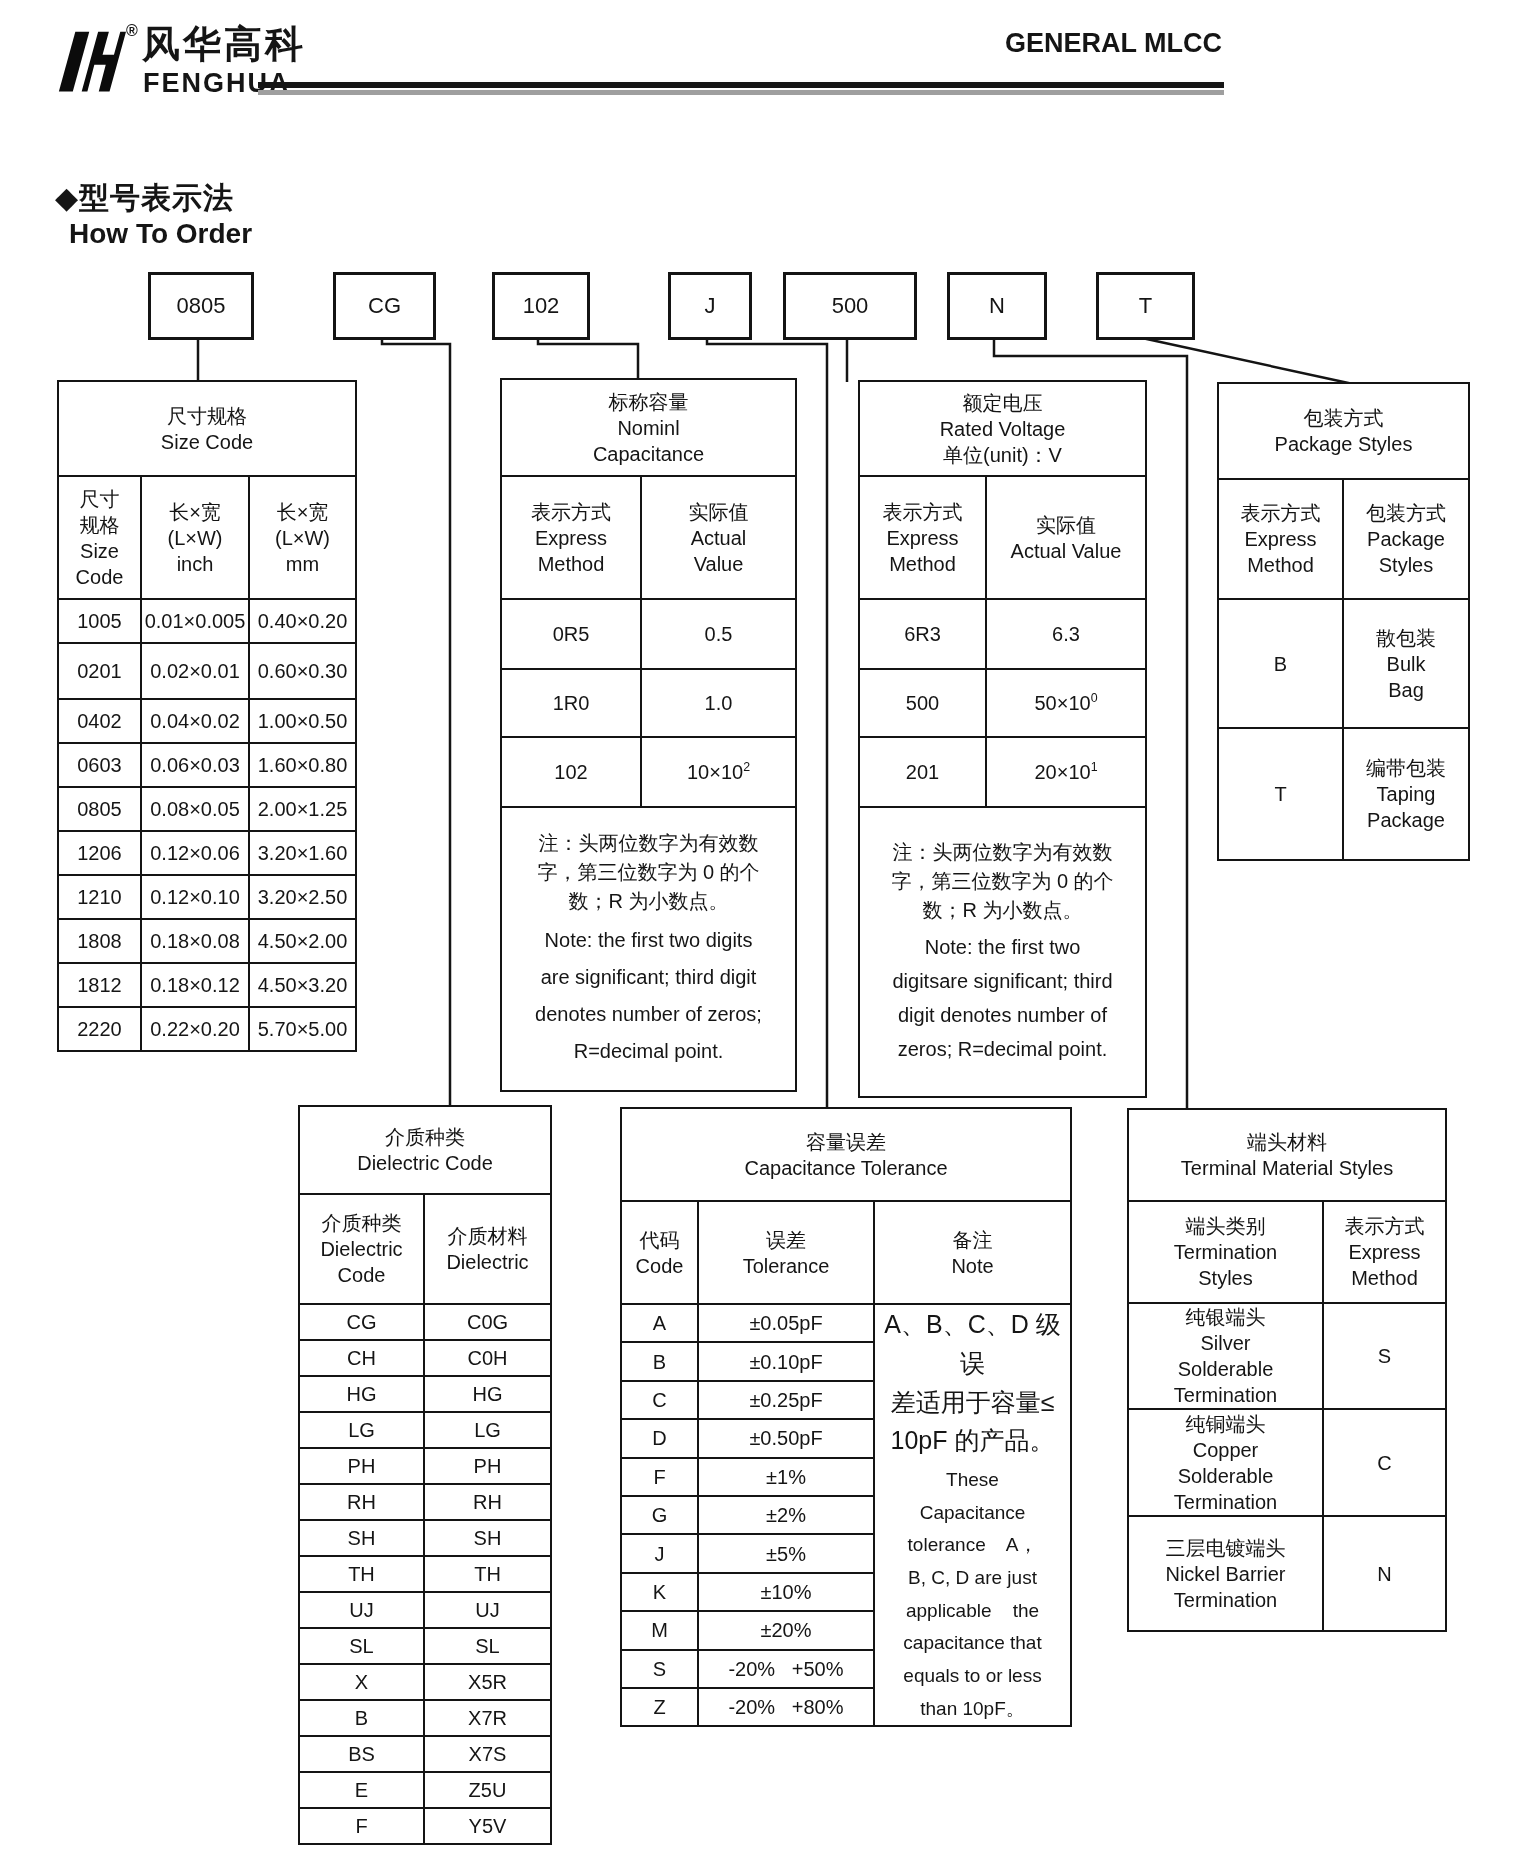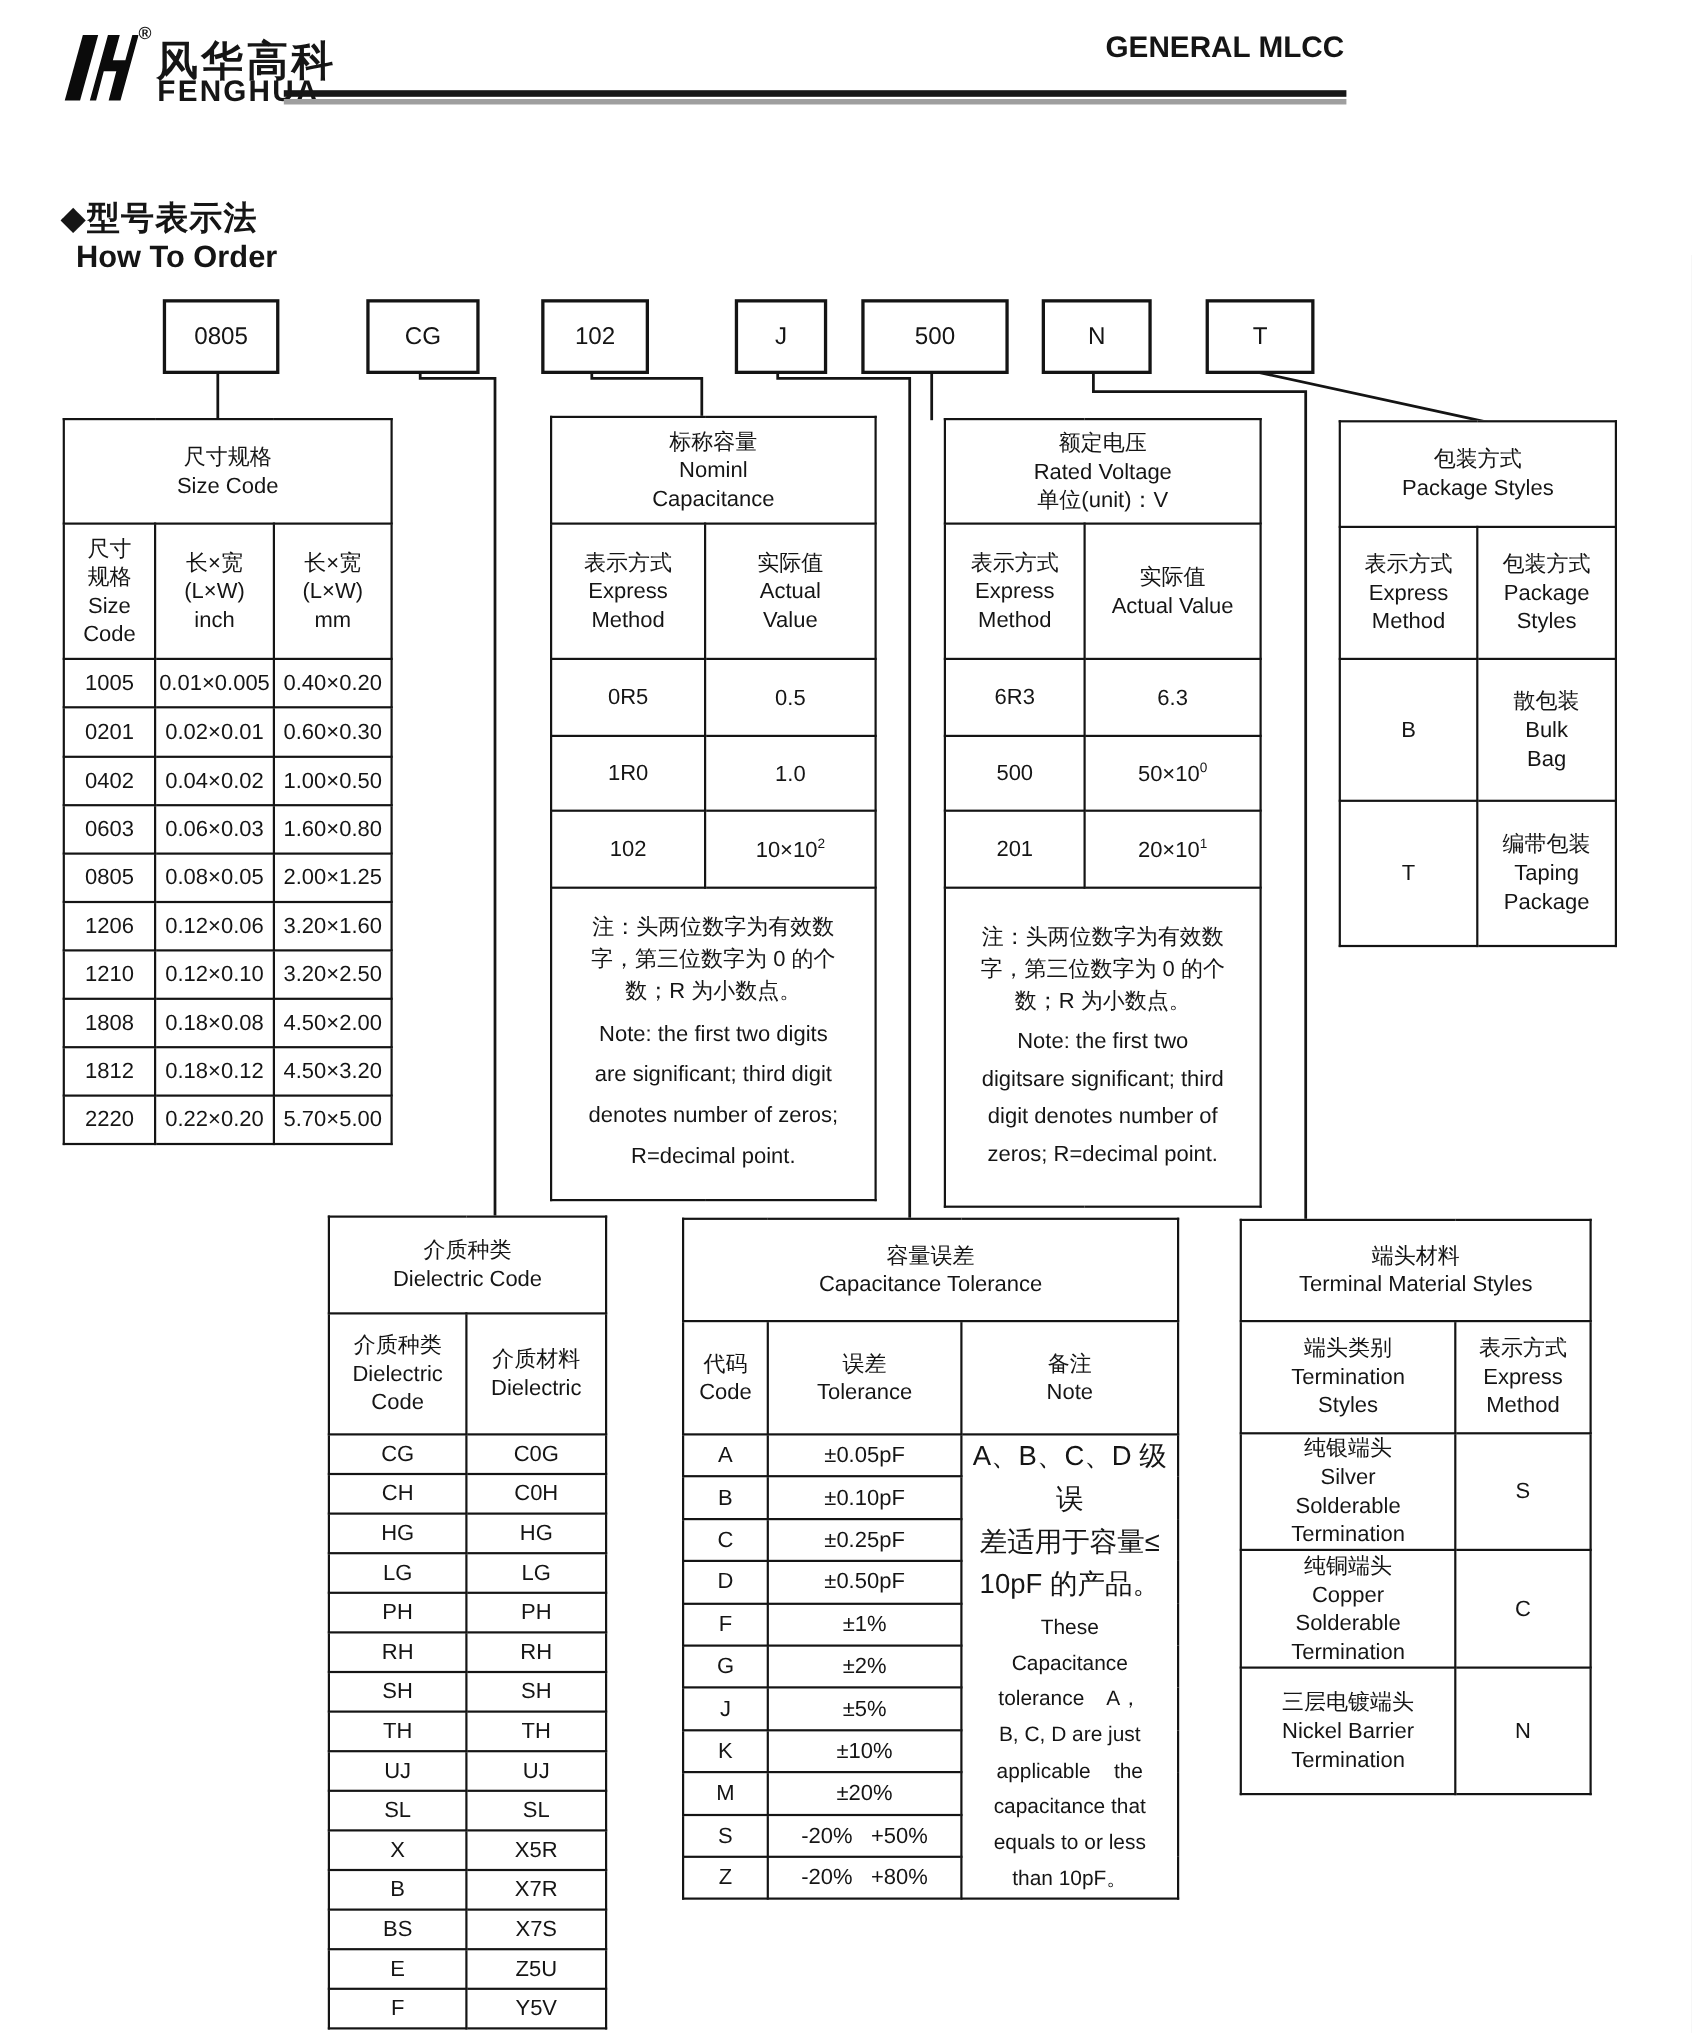--- a/index.html
+++ b/index.html
@@ -54,21 +54,21 @@
     </g>
   </svg>
 
   <svg class="logo-mark" width="76" height="74" viewBox="0 0 120 100">
     <g fill="#0b0b0b">
       <path d="M14,98 L40,4 L62,4 L36,98 Z"></path>
       <path d="M50,98 L76,4 L93,4 L83,40 L101,40 L111,4 L120,4 L94,98 L77,98 L88,56 L70,56 L59,98 Z"></path>
     </g>
   </svg>
   <div class="abs reg" style="left:126px;top:22px;">®</div>
-  <div class="abs brand-cn" style="left:142px;top:30px;">风华高科</div>
+  <div class="abs brand-cn" style="left:142px;top:19px;">风华高科</div>
   <div class="abs brand-en" style="left:143px;top:68px;">FENGHUA</div>
   <div class="abs doc-title" style="left:950px;top:28px;width:272px;">GENERAL MLCC</div>
   <div class="abs rule-dark" style="left:258px;top:82px;width:966px;height:6px;"></div>
   <div class="abs rule-gray" style="left:258px;top:90px;width:966px;height:5px;"></div>
 
   <div class="abs h-cn" style="left:55px;top:178px;">◆型号表示法</div>
   <div class="abs h-en" style="left:69px;top:218px;">How To Order</div>
 
   <div class="obox" style="left:148px;width:100px;">0805</div>
   <div class="obox" style="left:333px;width:97px;">CG</div>
@@ -99,21 +99,21 @@
 inch</td>
       <td class="pre left vtop">长×宽
 (L×W)
 mm</td>
     </tr>
     <tr style="height:44px;">
           <td>1005</td>
           <td>0.01×0.005</td>
           <td>0.40×0.20</td>
         </tr>
-    <tr style="height:45px;">
+    <tr style="height:56px;">
           <td>0201</td>
           <td>0.02×0.01</td>
           <td>0.60×0.30</td>
         </tr>
     <tr style="height:44px;">
           <td>0402</td>
           <td>0.04×0.02</td>
           <td>1.00×0.50</td>
         </tr>
     <tr style="height:44px;">

